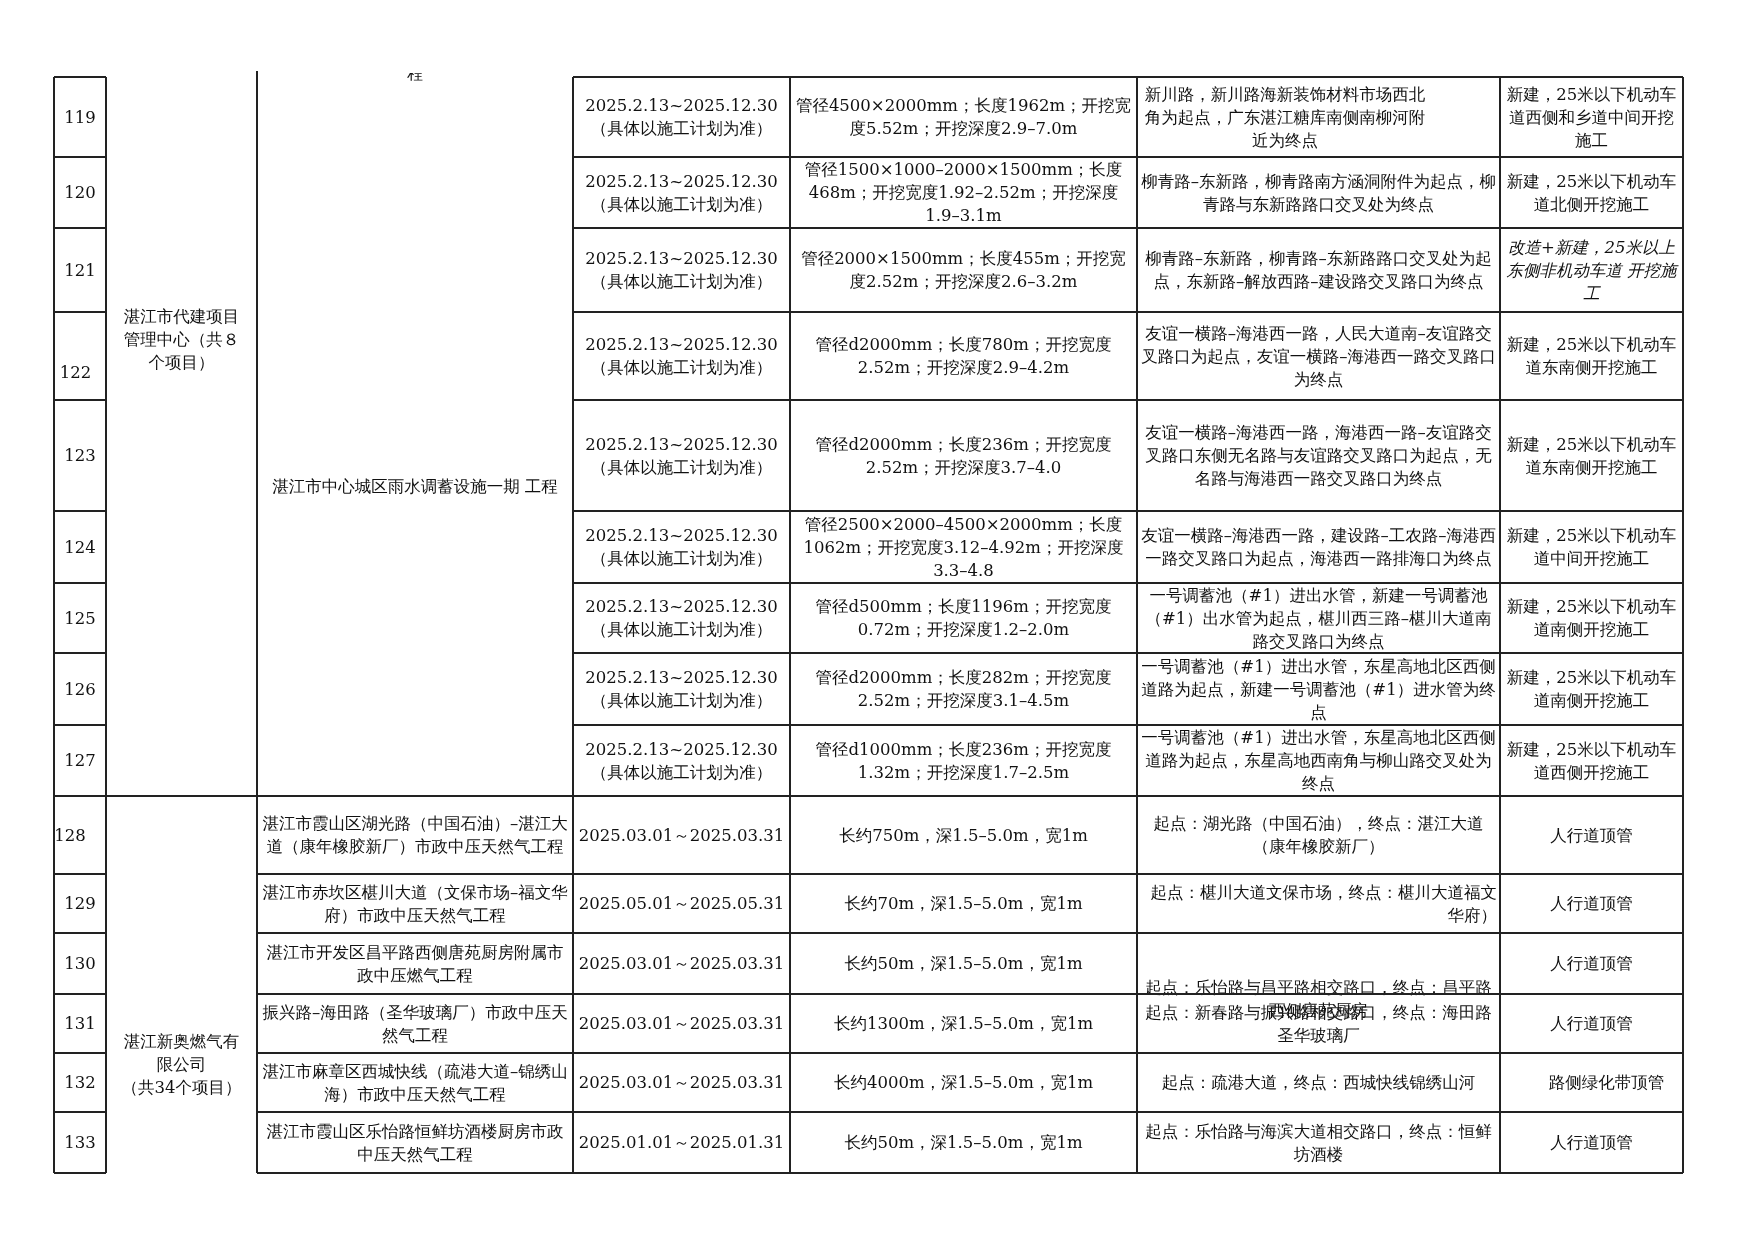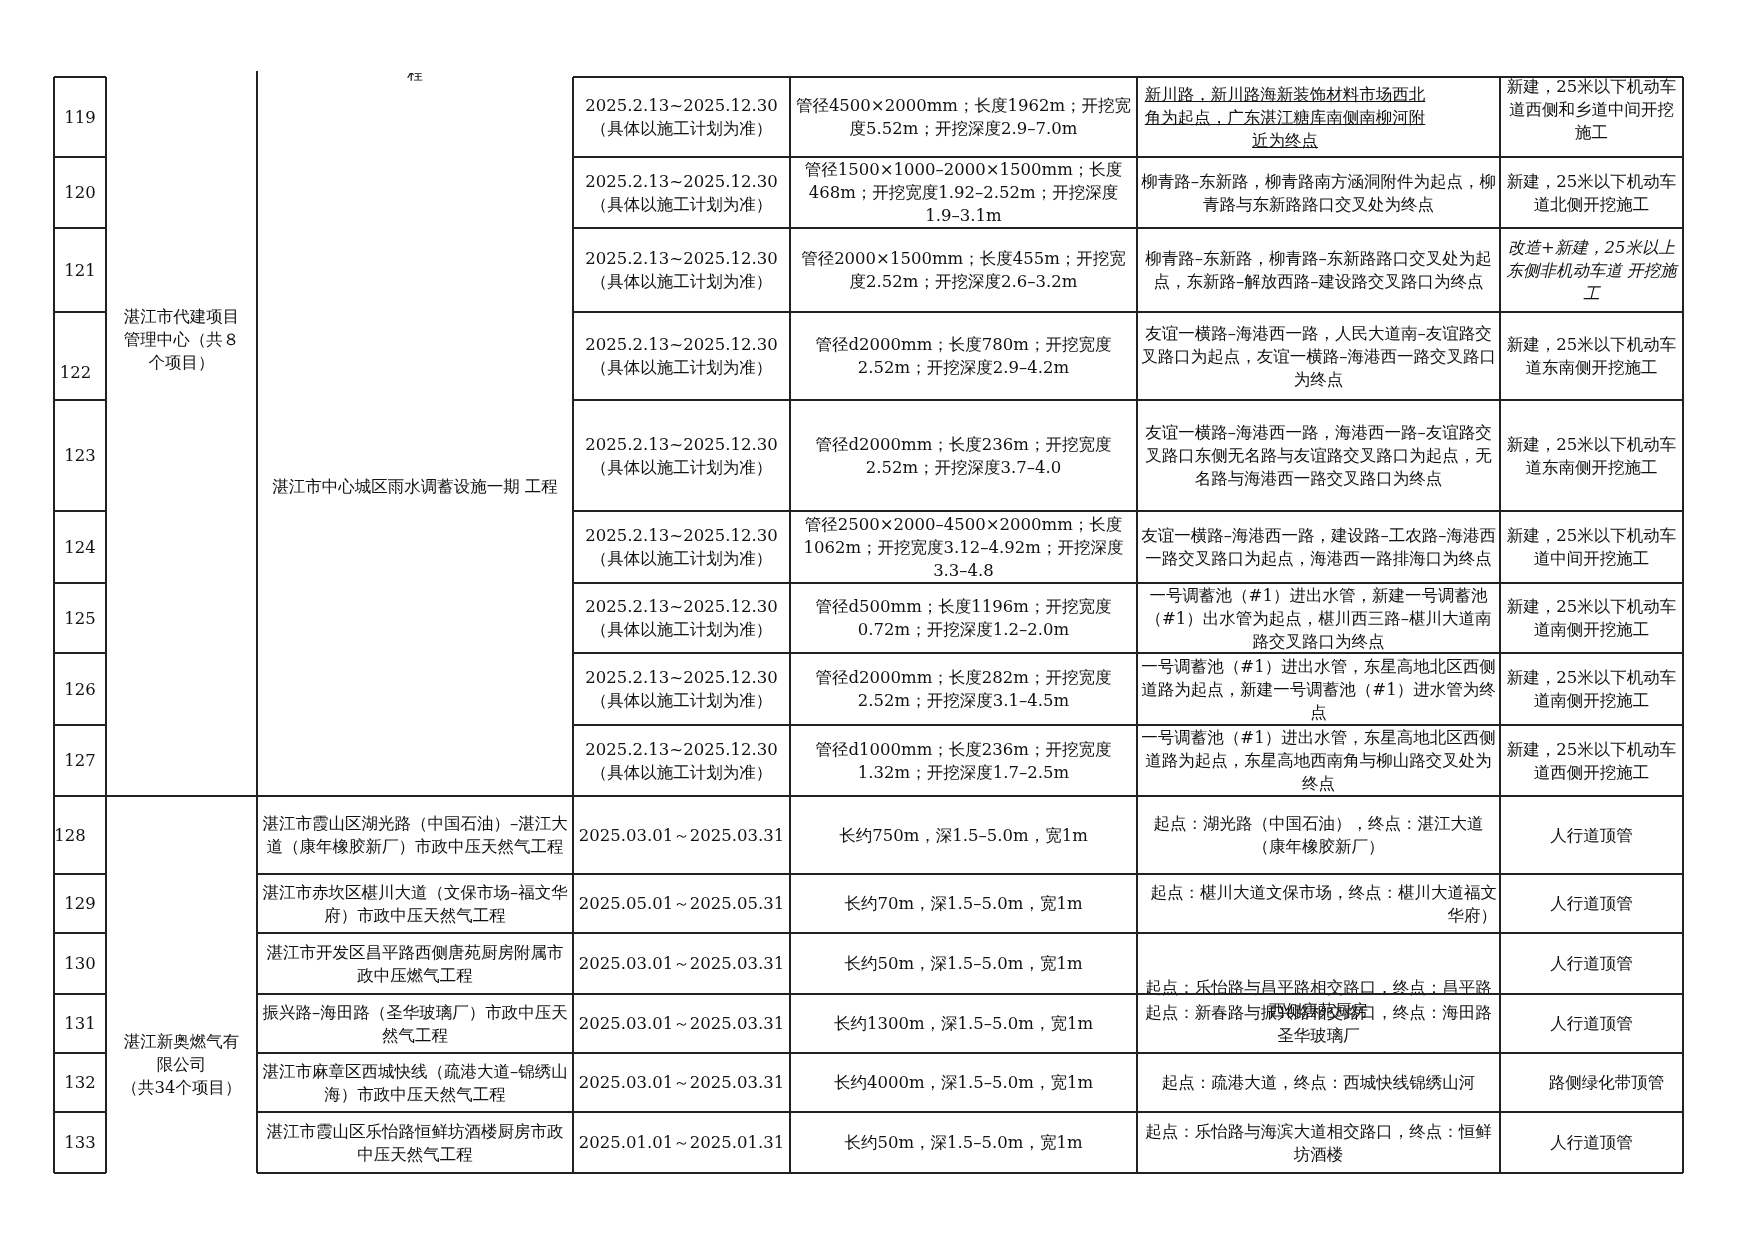--- a/index.html
+++ b/index.html
@@ -24,24 +24,24 @@
       <div style="position: absolute; left: 0px; top: 0px;"></div>
       <div class="cell" style="left: 54px; top: 77px; width: 52px; height: 80px;">
         <span>119</span>
       </div>
       <div class="cell" style="left: 573px; top: 77px; width: 217px; height: 80px;">
         <span>2025.2.13~2025.12.30（具体以施工计划为准）</span>
       </div>
       <div class="cell" style="left: 790px; top: 77px; width: 347px; height: 80px;">
         <span>管径4500×2000mm；长度1962m；开挖宽度5.52m；开挖深度2.9–7.0m</span>
       </div>
-      <div class="cell" style="left: 1137px; top: 77px; width: 296px; height: 80px; text-decoration: underline;">
+      <div class="cell" style="left: 1137px; top: 77px; width: 296px; height: 80px;">
         <span>新川路，新川路海新装饰材料市场西北角为起点，广东湛江糖库南侧南柳河附近为终点</span>
       </div>
-      <div class="cell" style="left: 1500px; top: 69px; width: 183px; height: 80px; text-align: center;">
+      <div class="cell" style="left: 1500px; top: 77px; width: 183px; height: 80px; text-align: center;">
         <span>新建，25米以下机动车道西侧和乡道中间开挖施工</span>
       </div>
       <div style="position: absolute; left: 0px; top: 0px;"></div>
       <div class="cell" style="left: 54px; top: 157px; width: 52px; height: 71px;">
         <span>120</span>
       </div>
       <div class="cell" style="left: 573px; top: 157px; width: 217px; height: 71px;">
         <span>2025.2.13~2025.12.30（具体以施工计划为准）</span>
       </div>
       <div class="cell" style="left: 790px; top: 157px; width: 347px; height: 71px;">

